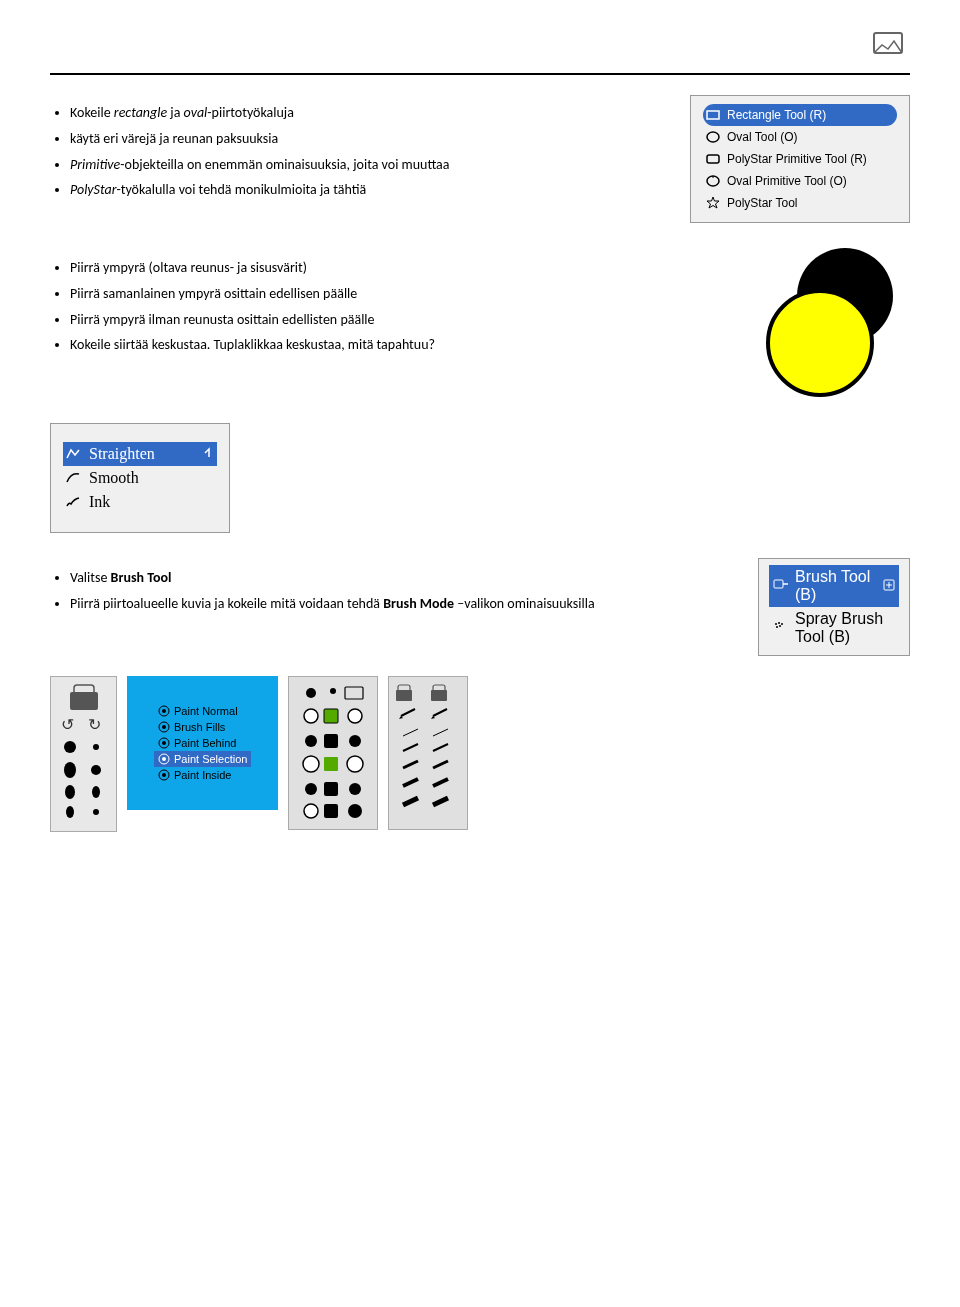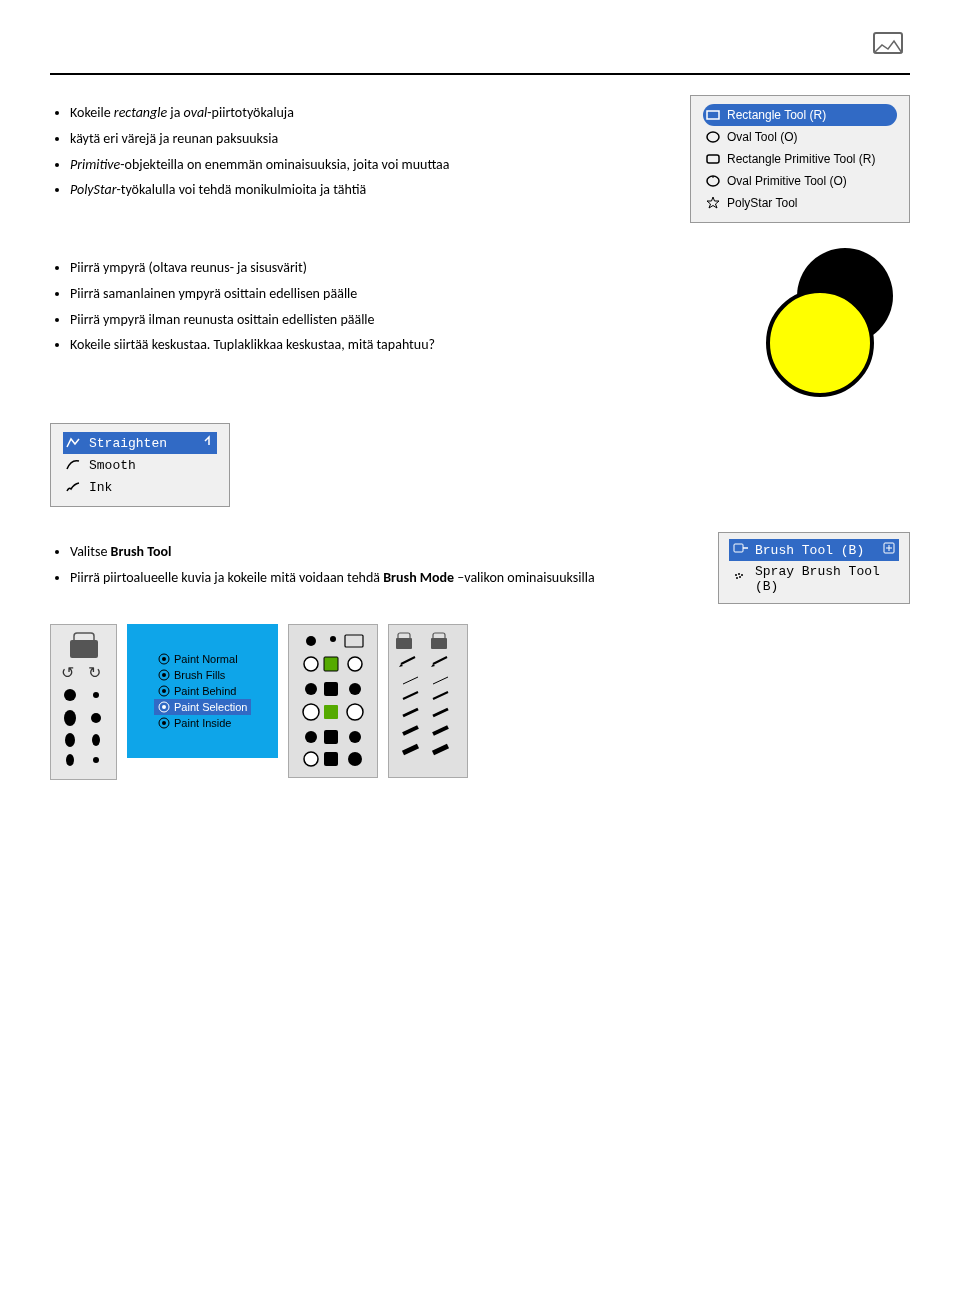--- a/index.html
+++ b/index.html
@@ -107,44 +107,44 @@
       width: 160px;
       height: 160px;
       flex-shrink: 0;
       margin-top: -10px;
     }
 
     
     .pencil-menu {
       border: 1px solid #999;
       background: #f0f0f0;
-      padding: 8px 12px;
-      font-size: 13px;
+      padding: 18px 12px;
+      font-size: 16px;
       width: 180px;
-      font-family: Liberation Mono, monospace;
+      font-family: Liberation Serif, serif;
     }
     .pencil-menu-item {
       display: flex;
       align-items: center;
       gap: 8px;
       padding: 3px 2px;
     }
     .pencil-menu-item.selected {
       background: #316AC5;
       color: #fff;
     }
 
     
     .brush-menu {
       border: 1px solid #999;
       background: #f0f0f0;
       padding: 6px 10px;
-      font-size: 13px;
-      width: 192px;
-      font-family: Liberation Mono, monospace;
+      font-size: 16px;
+      width: 152px;
+      font-family: Liberation Sans, sans-serif;
     }
     .brush-menu-item {
       display: flex;
       align-items: center;
       gap: 6px;
       padding: 3px 2px;
     }
 
     
     .paint-panels {
@@ -228,21 +228,21 @@
               </svg>
           </div>
           <span>Oval Tool (O)</span>
         </div>
         <div class="rect-menu-item">
           <div class="menu-icon">
             <svg width="14" height="10">
                 <rect x="1" y="1" width="12" height="8" rx="2" fill="none" stroke="#000" stroke-width="1.5"></rect>
               </svg>
           </div>
-          <span>Rectangle Primitive Tool (R)</span>
+          <span>PolyStar Primitive Tool (R)</span>
         </div>
         <div class="rect-menu-item">
           <div class="menu-icon">
             <svg width="14" height="12">
                 <ellipse cx="7" cy="6" rx="6" ry="5" fill="none" stroke="#000" stroke-width="1.5"></ellipse>
                 <line x1="7" y1="1" x2="7" y2="3" stroke="#000" stroke-width="1"></line>
               </svg>
           </div>
           <span>Oval Primitive Tool (O)</span>
         </div>

